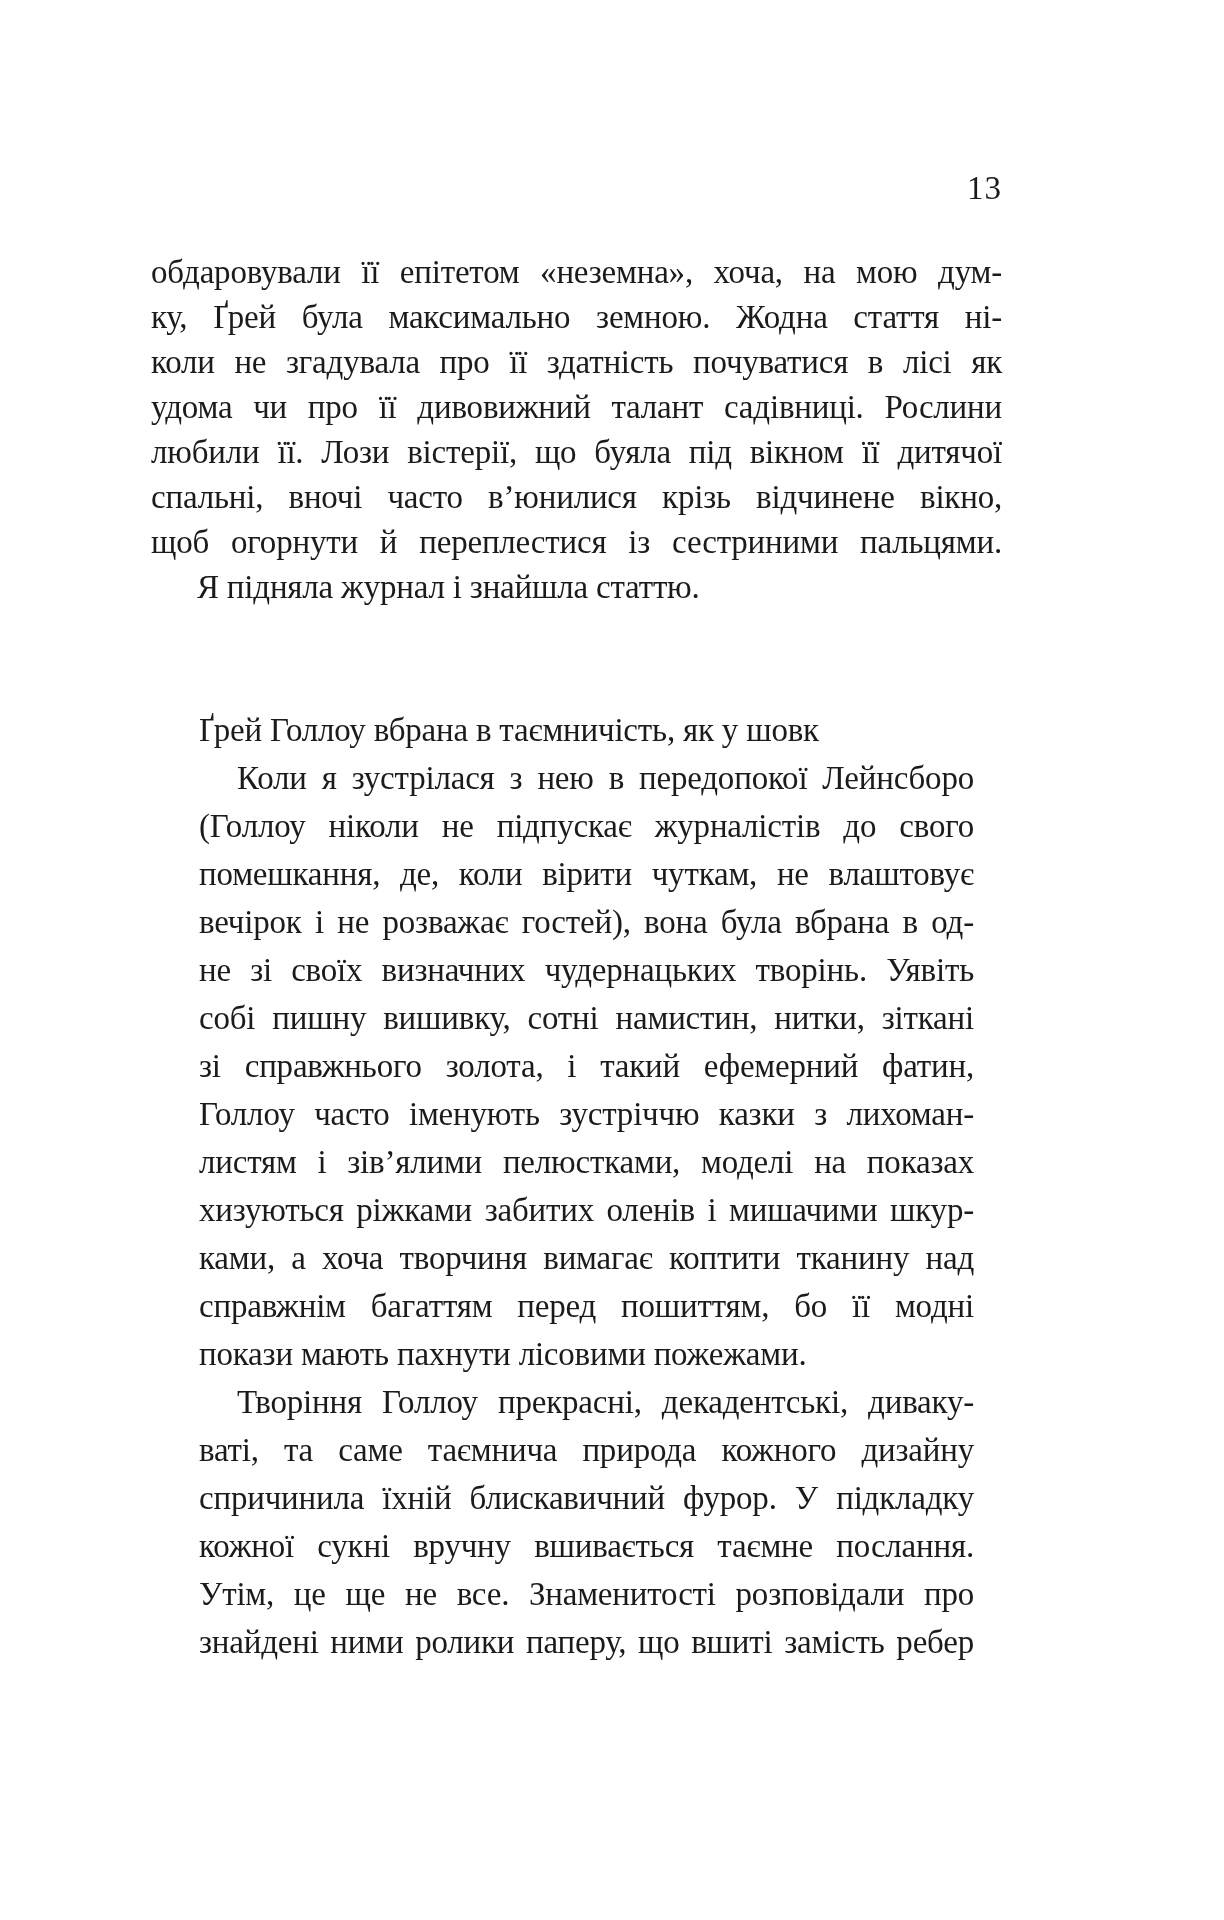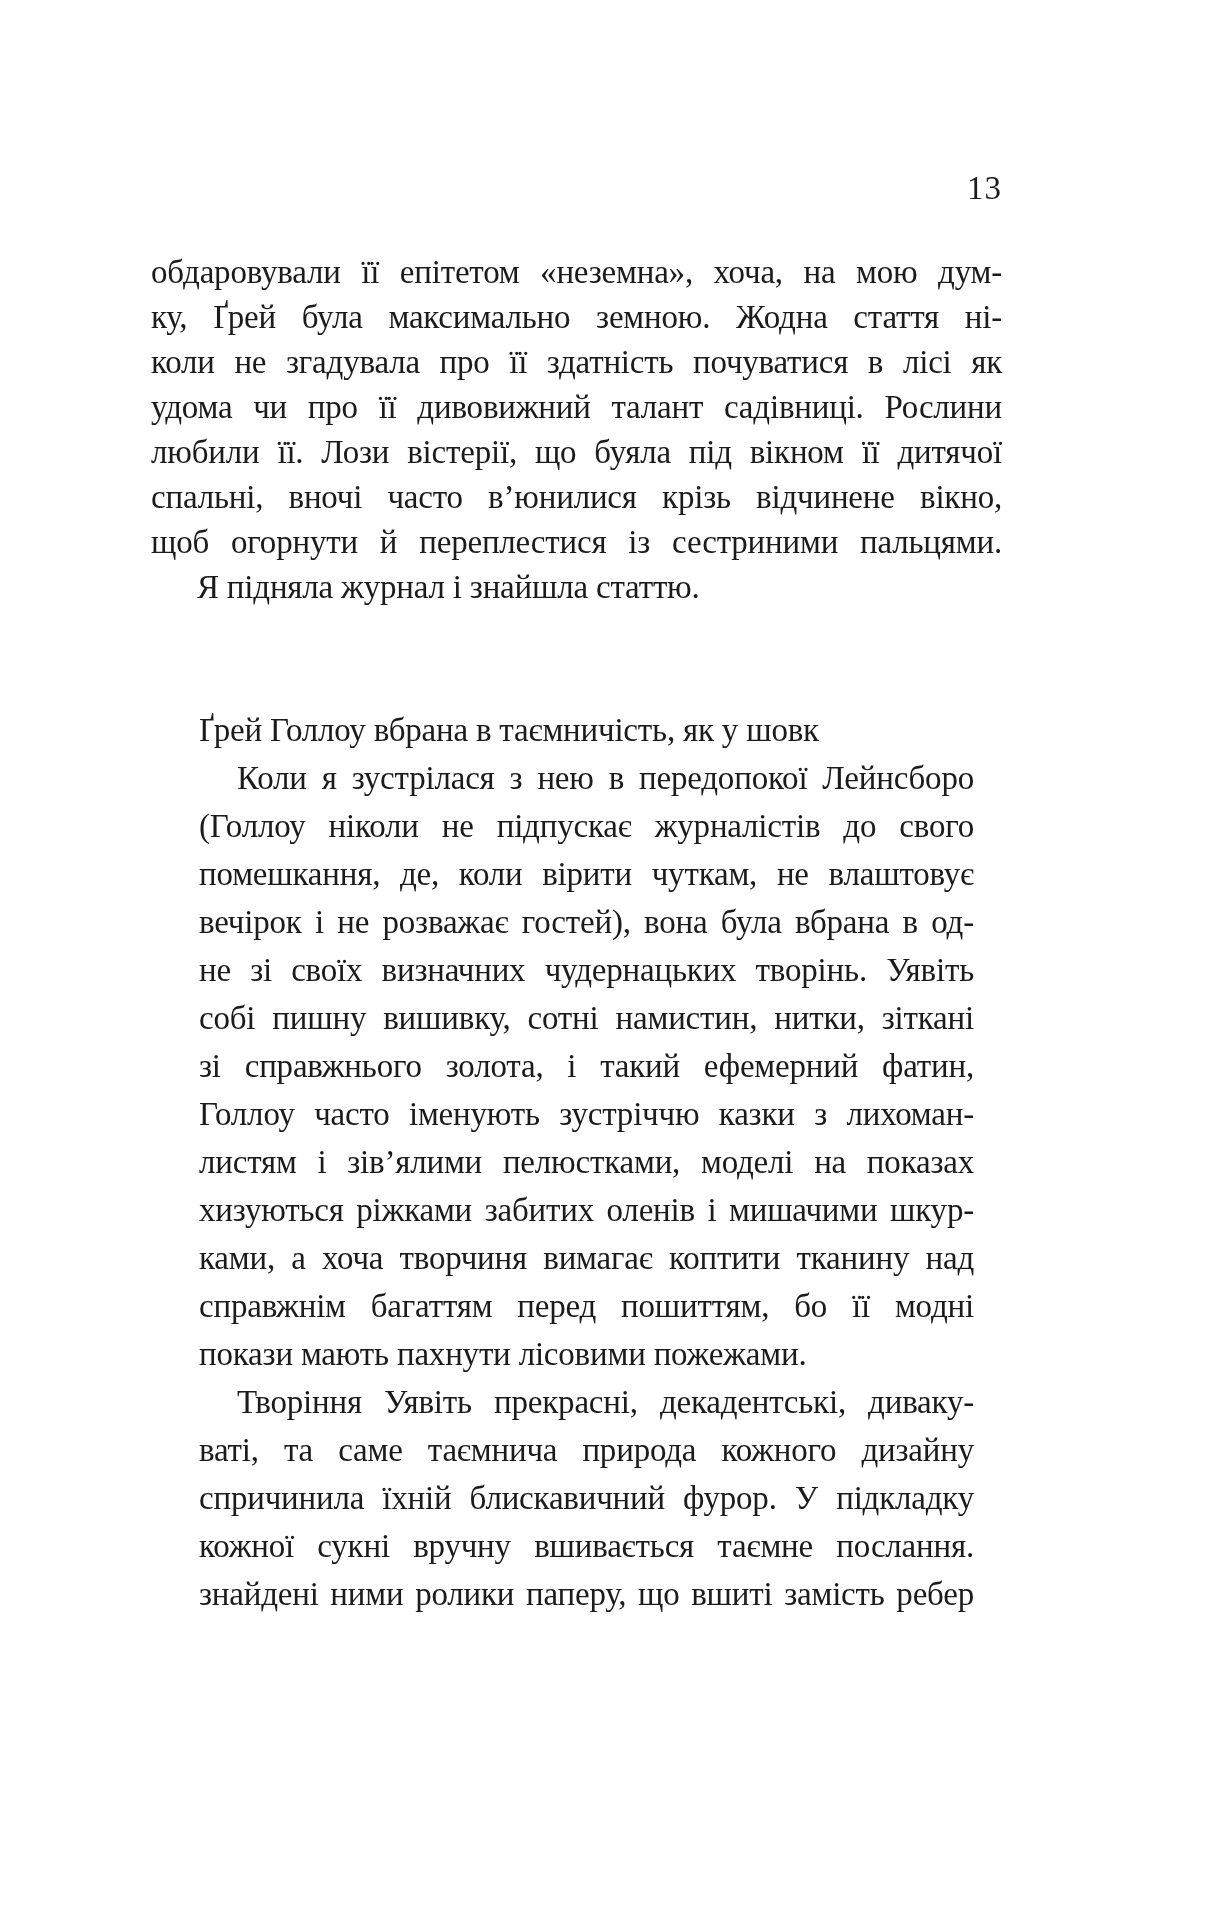--- a/index.html
+++ b/index.html
@@ -78,18 +78,19 @@
     <div class="line j">вечірок і не розважає гостей), вона була вбрана в од-</div>
     <div class="line j">не зі своїх визначних чудернацьких творінь. Уявіть</div>
     <div class="line j">собі пишну вишивку, сотні намистин, нитки, зіткані</div>
     <div class="line j">зі справжнього золота, і такий ефемерний фатин,</div>
     <div class="line j">Голлоу часто іменують зустріччю казки з лихоман-</div>
     <div class="line j">листям і зів’ялими пелюстками, моделі на показах</div>
     <div class="line j">хизуються ріжками забитих оленів і мишачими шкур-</div>
     <div class="line j">ками, а хоча творчиня вимагає коптити тканину над</div>
     <div class="line j">справжнім багаттям перед пошиттям, бо її модні</div>
     <div class="line noj">покази мають пахнути лісовими пожежами.</div>
-    <div class="line j indent">Творіння Уявіть прекрасні, декадентські, диваку-</div>
+    <div class="line j indent">Творіння Голлоу прекрасні, декадентські, диваку-</div>
     <div class="line j">ваті, та саме таємнича природа кожного дизайну</div>
     <div class="line j">спричинила їхній блискавичний фурор. У підкладку</div>
     <div class="line j">кожної сукні вручну вшивається таємне послання.</div>
+    <div class="line j">Утім, це ще не все. Знаменитості розповідали про</div>
     <div class="line j">знайдені ними ролики паперу, що вшиті замість ребер</div>
   </div>
 
 </body></html>

